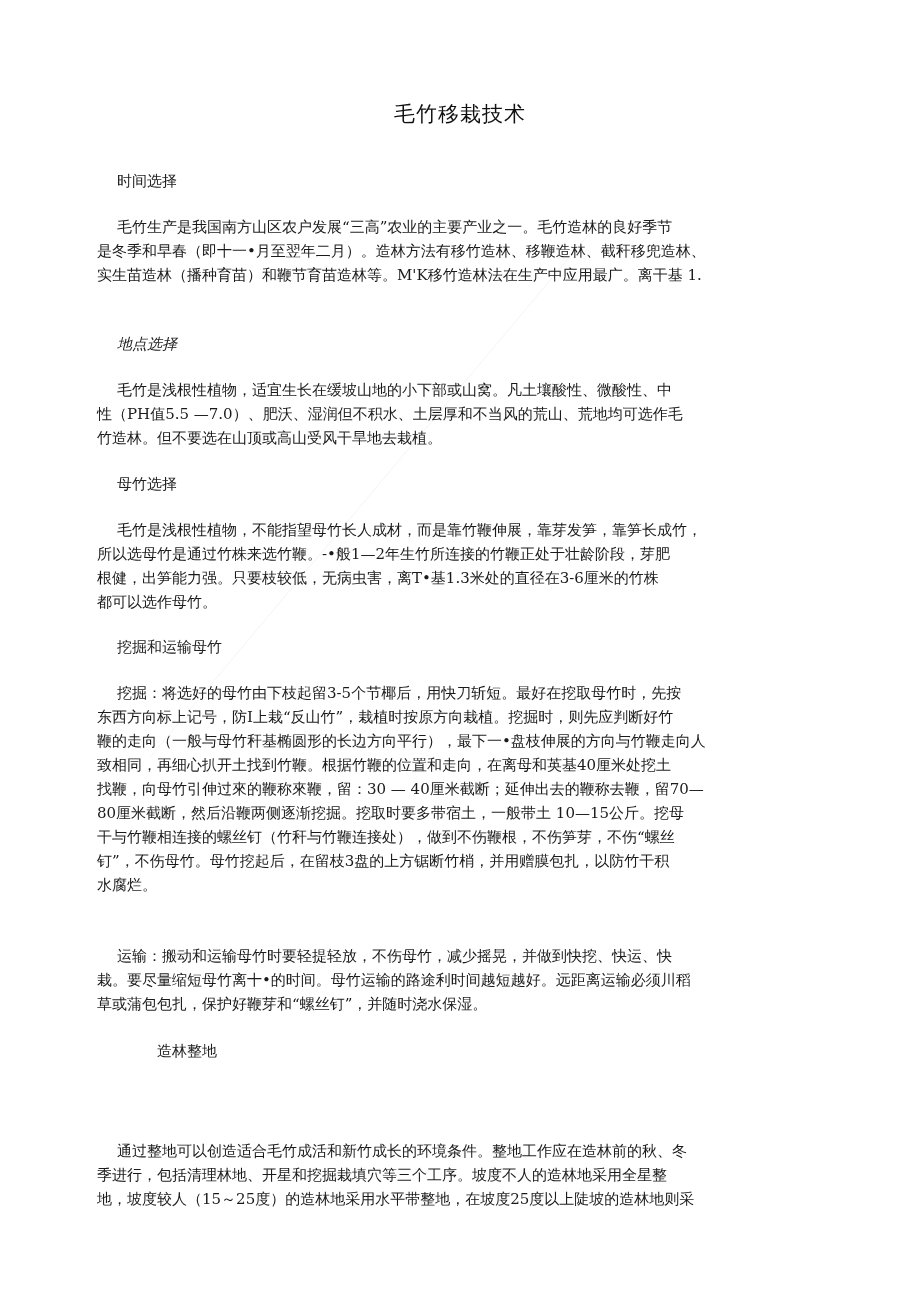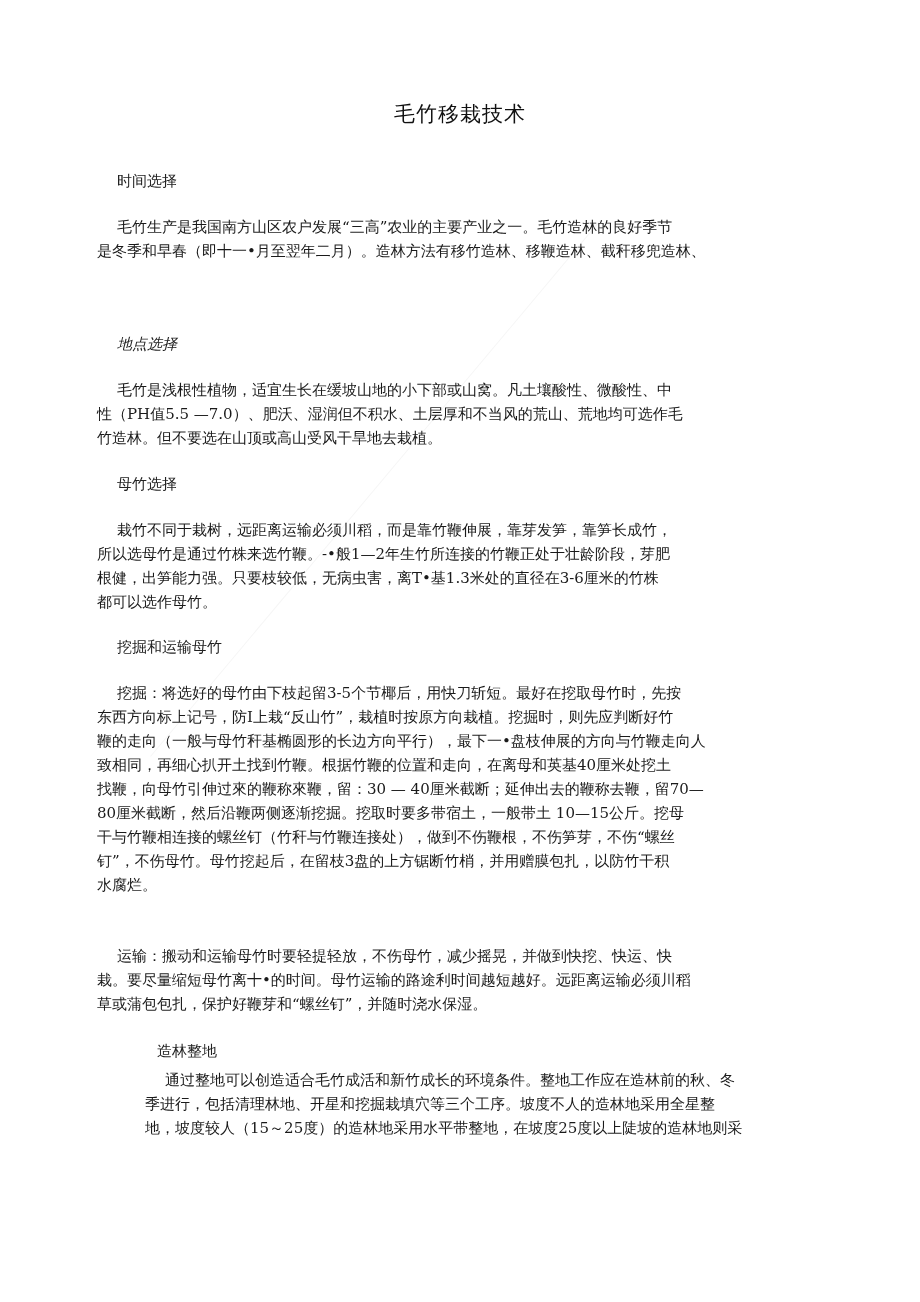--- a/index.html
+++ b/index.html
@@ -33,32 +33,33 @@
 
 <div class="page">
   <div class="watermark"></div>
 
   <div class="title">毛竹移栽技术</div>
 
   <div class="heading" style="top:172px;">时间选择</div>
   <div class="para" style="top:215px;">
     <div class="line first">毛竹生产是我国南方山区农户发展“三高”农业的主要产业之一。毛竹造林的良好季节</div>
     <div class="line">是冬季和早春（即十一•月至翌年二月）。造林方法有移竹造林、移鞭造林、截秆移兜造林、</div>
+    <div class="line">实生苗造林（播种育苗）和鞭节育苗造林等。M'K移竹造林法在生产中应用最广。离干基  1.</div>
   </div>
 
   <div class="heading" style="top:335px;font-style:italic;">地点选择</div>
   <div class="para" style="top:378px;">
     <div class="line first">毛竹是浅根性植物，适宜生长在缓坡山地的小下部或山窝。凡土壤酸性、微酸性、中</div>
     <div class="line">性（PH值5.5 —7.0）、肥沃、湿润但不积水、土层厚和不当风的荒山、荒地均可选作毛</div>
     <div class="line">竹造林。但不要选在山顶或高山受风干旱地去栽植。</div>
   </div>
 
   <div class="heading" style="top:475px;">母竹选择</div>
   <div class="para" style="top:518px;">
-    <div class="line first">栽竹不同于栽树，远距离运输必须川稻，而是靠竹鞭伸展，靠芽发笋，靠笋长成竹，</div>
+    <div class="line first">毛竹是浅根性植物，不能指望母竹长人成材，而是靠竹鞭伸展，靠芽发笋，靠笋长成竹，</div>
     <div class="line">所以选母竹是通过竹株来选竹鞭。-•般1—2年生竹所连接的竹鞭正处于壮龄阶段，芽肥</div>
     <div class="line">根健，出笋能力强。只要枝较低，无病虫害，离T•基1.3米处的直径在3-6厘米的竹株</div>
     <div class="line">都可以选作母竹。</div>
   </div>
 
   <div class="heading" style="top:638px;">挖掘和运输母竹</div>
   <div class="para" style="top:681px;">
     <div class="line first">挖掘：将选好的母竹由下枝起留3-5个节椰后，用快刀斩短。最好在挖取母竹时，先按</div>
     <div class="line">东西方向标上记号，防I上栽“反山竹”，栽植时按原方向栽植。挖掘时，则先应判断好竹</div>
     <div class="line">鞭的走向（一般与母竹秆基椭圆形的长边方向平行），最下一•盘枝伸展的方向与竹鞭走向人</div>
@@ -69,18 +70,18 @@
     <div class="line">钉”，不伤母竹。母竹挖起后，在留枝3盘的上方锯断竹梢，并用赠膜包扎，以防竹干积</div>
     <div class="line">水腐烂。</div>
   </div>
   <div class="para" style="top:944px;">
     <div class="line first">运输：搬动和运输母竹时要轻提轻放，不伤母竹，减少摇晃，并做到快挖、快运、快</div>
     <div class="line">栽。要尽量缩短母竹离十•的时间。母竹运输的路途利时间越短越好。远距离运输必须川稻</div>
     <div class="line">草或蒲包包扎，保护好鞭芽和“螺丝钉”，并随时浇水保湿。</div>
   </div>
 
   <div class="heading" style="top:1042px;margin-left:40px;">造林整地</div>
-  <div class="para" style="top:1068px;margin-left:48px;">
+  <div class="para" style="top:1139px;">
     <div class="line first">通过整地可以创造适合毛竹成活和新竹成长的环境条件。整地工作应在造林前的秋、冬</div>
     <div class="line">季进行，包括清理林地、开星和挖掘栽填穴等三个工序。坡度不人的造林地采用全星整</div>
     <div class="line">地，坡度较人（15～25度）的造林地采用水平带整地，在坡度25度以上陡坡的造林地则采</div>
   </div>
 </div>
 
 </body></html>

